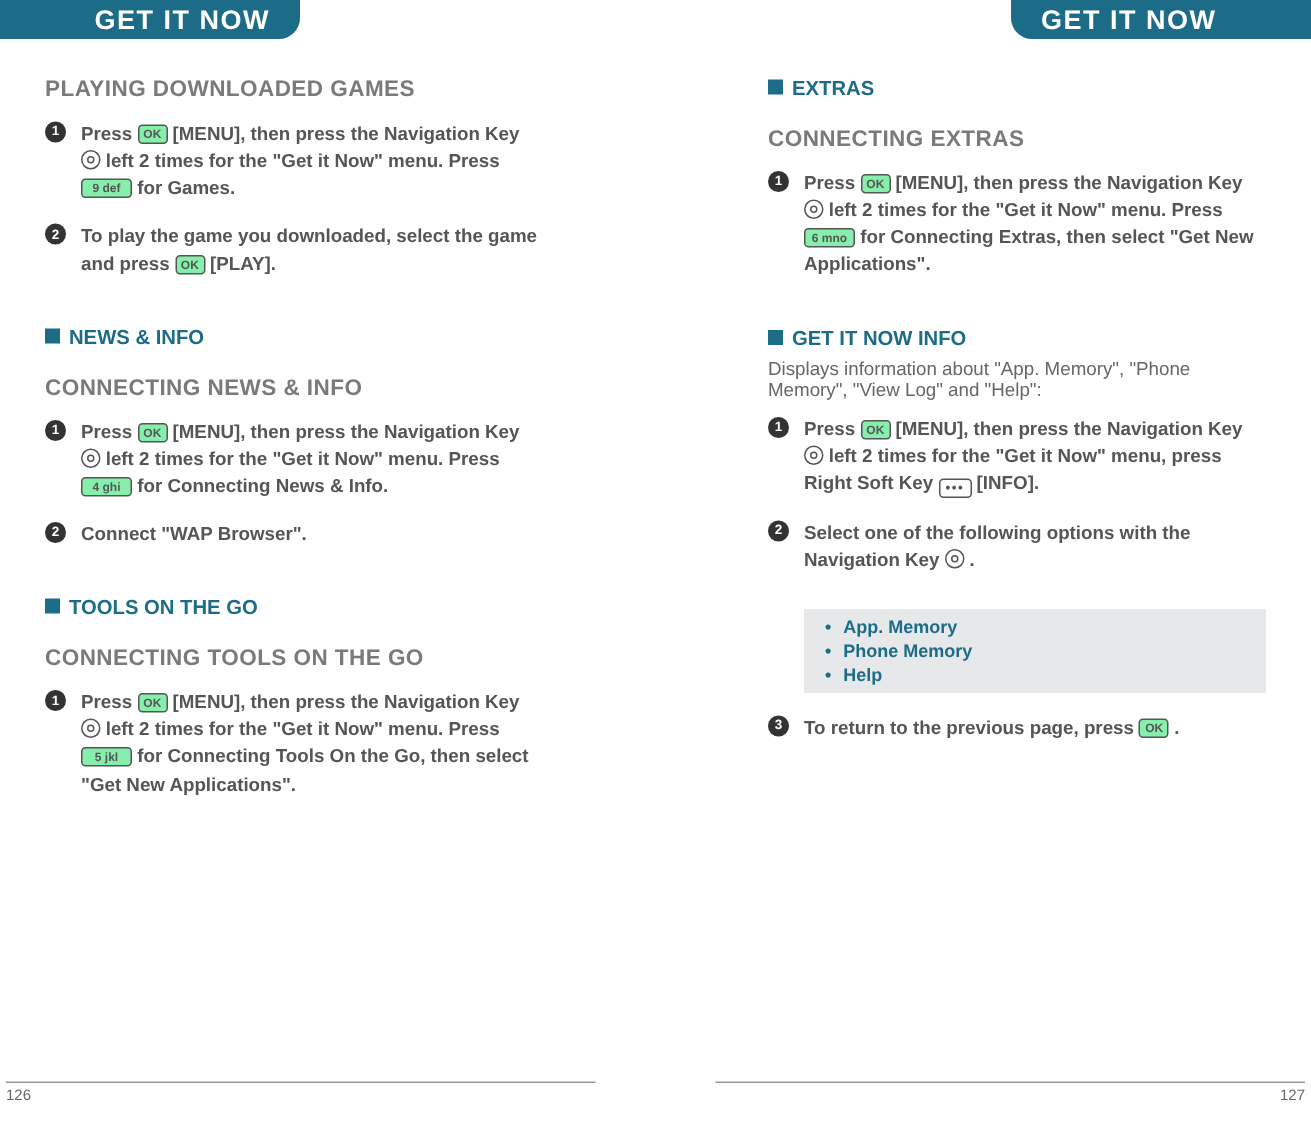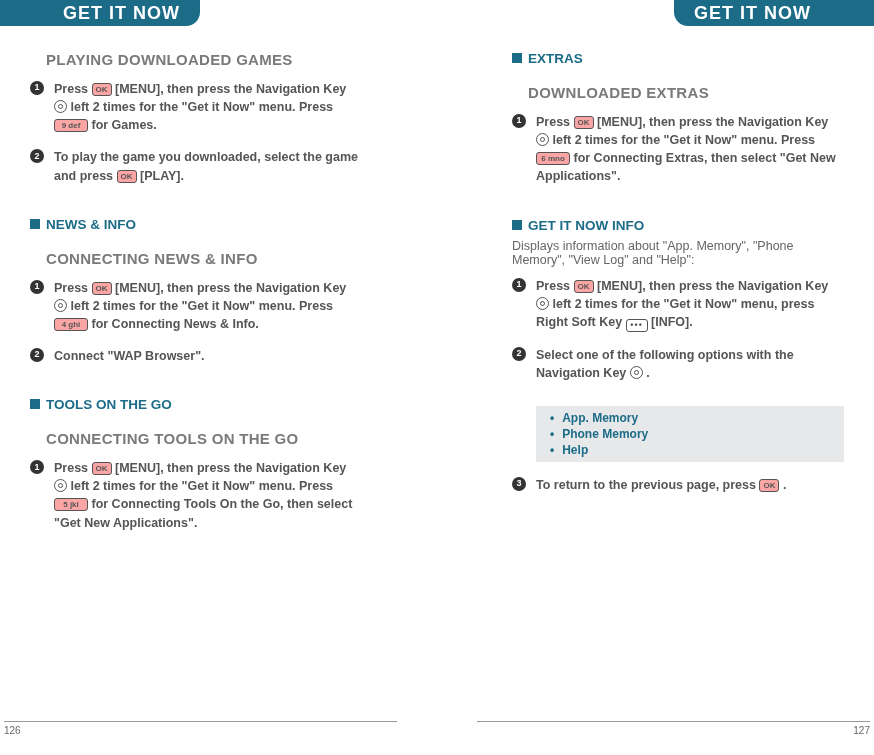--- a/index.html
+++ b/index.html
@@ -37,21 +37,21 @@
     margin: 0 -30px 25px -30px;
     position: relative;
   }
   .page-left .tab { border-bottom-right-radius: 14px; margin-right: 0; margin-left: -30px; padding-right: 20px; justify-content: flex-end; width: 200px;}
   .page-right .tab { border-bottom-left-radius: 14px; margin-left: auto; margin-right: -30px; padding-left: 20px; justify-content: flex-start; width: 200px;}
   h2.section {
     font-size: 15px;
     font-weight: bold;
     color: #7a7a7a;
     letter-spacing: .3px;
-    margin: 18px 0 12px 16px;
+    margin: 18px 0 12px 0;
   }
   .subhead {
     font-size: 13.5px;
     font-weight: bold;
     color: #1c6c88;
     margin: 18px 0 6px 0;
   }
   .subhead .sq {
     display: inline-block;
     width: 10px;
@@ -87,21 +87,21 @@
   }
   .key {
     display: inline-block;
     border: 1.5px solid #555;
     border-radius: 3px;
     padding: 0 3px;
     font-size: 8px;
     line-height: 11px;
     height: 13px;
     vertical-align: 1px;
-    background: #fca5a5;
+    background: #86efac;
     font-weight: bold;
     min-width: 18px;
     text-align: center;
   }
   .key-wide { min-width: 34px; }
   .navcircle {
     display: inline-block;
     width: 13px;
     height: 13px;
     border: 1.5px solid #555;
@@ -187,21 +187,21 @@
       </li>
     </ol>
 
     <div class="footer">126</div>
   </div>
 
   <div class="page page-right">
     <div class="tab">GET IT NOW</div>
 
     <div class="subhead"><span class="sq"></span><span>EXTRAS</span></div>
-    <h2 class="section">DOWNLOADED EXTRAS</h2>
+    <h2 class="section">CONNECTING EXTRAS</h2>
     <ol class="steps">
       <li><span class="num">1</span>
         <span>Press </span><span class="key">OK</span><span> [MENU], then press the Navigation Key </span><span class="navcircle"></span><span> left 2 times for the "Get it Now" menu. Press </span><span class="key key-wide">6 mno</span><span> for Connecting Extras, then select "Get New Applications".</span>
       </li>
     </ol>
 
     <div class="subhead"><span class="sq"></span><span>GET IT NOW INFO</span></div>
     <div class="lead">Displays information about "App. Memory", "Phone Memory", "View Log" and "Help":</div>
     <ol class="steps">
       <li><span class="num">1</span>

